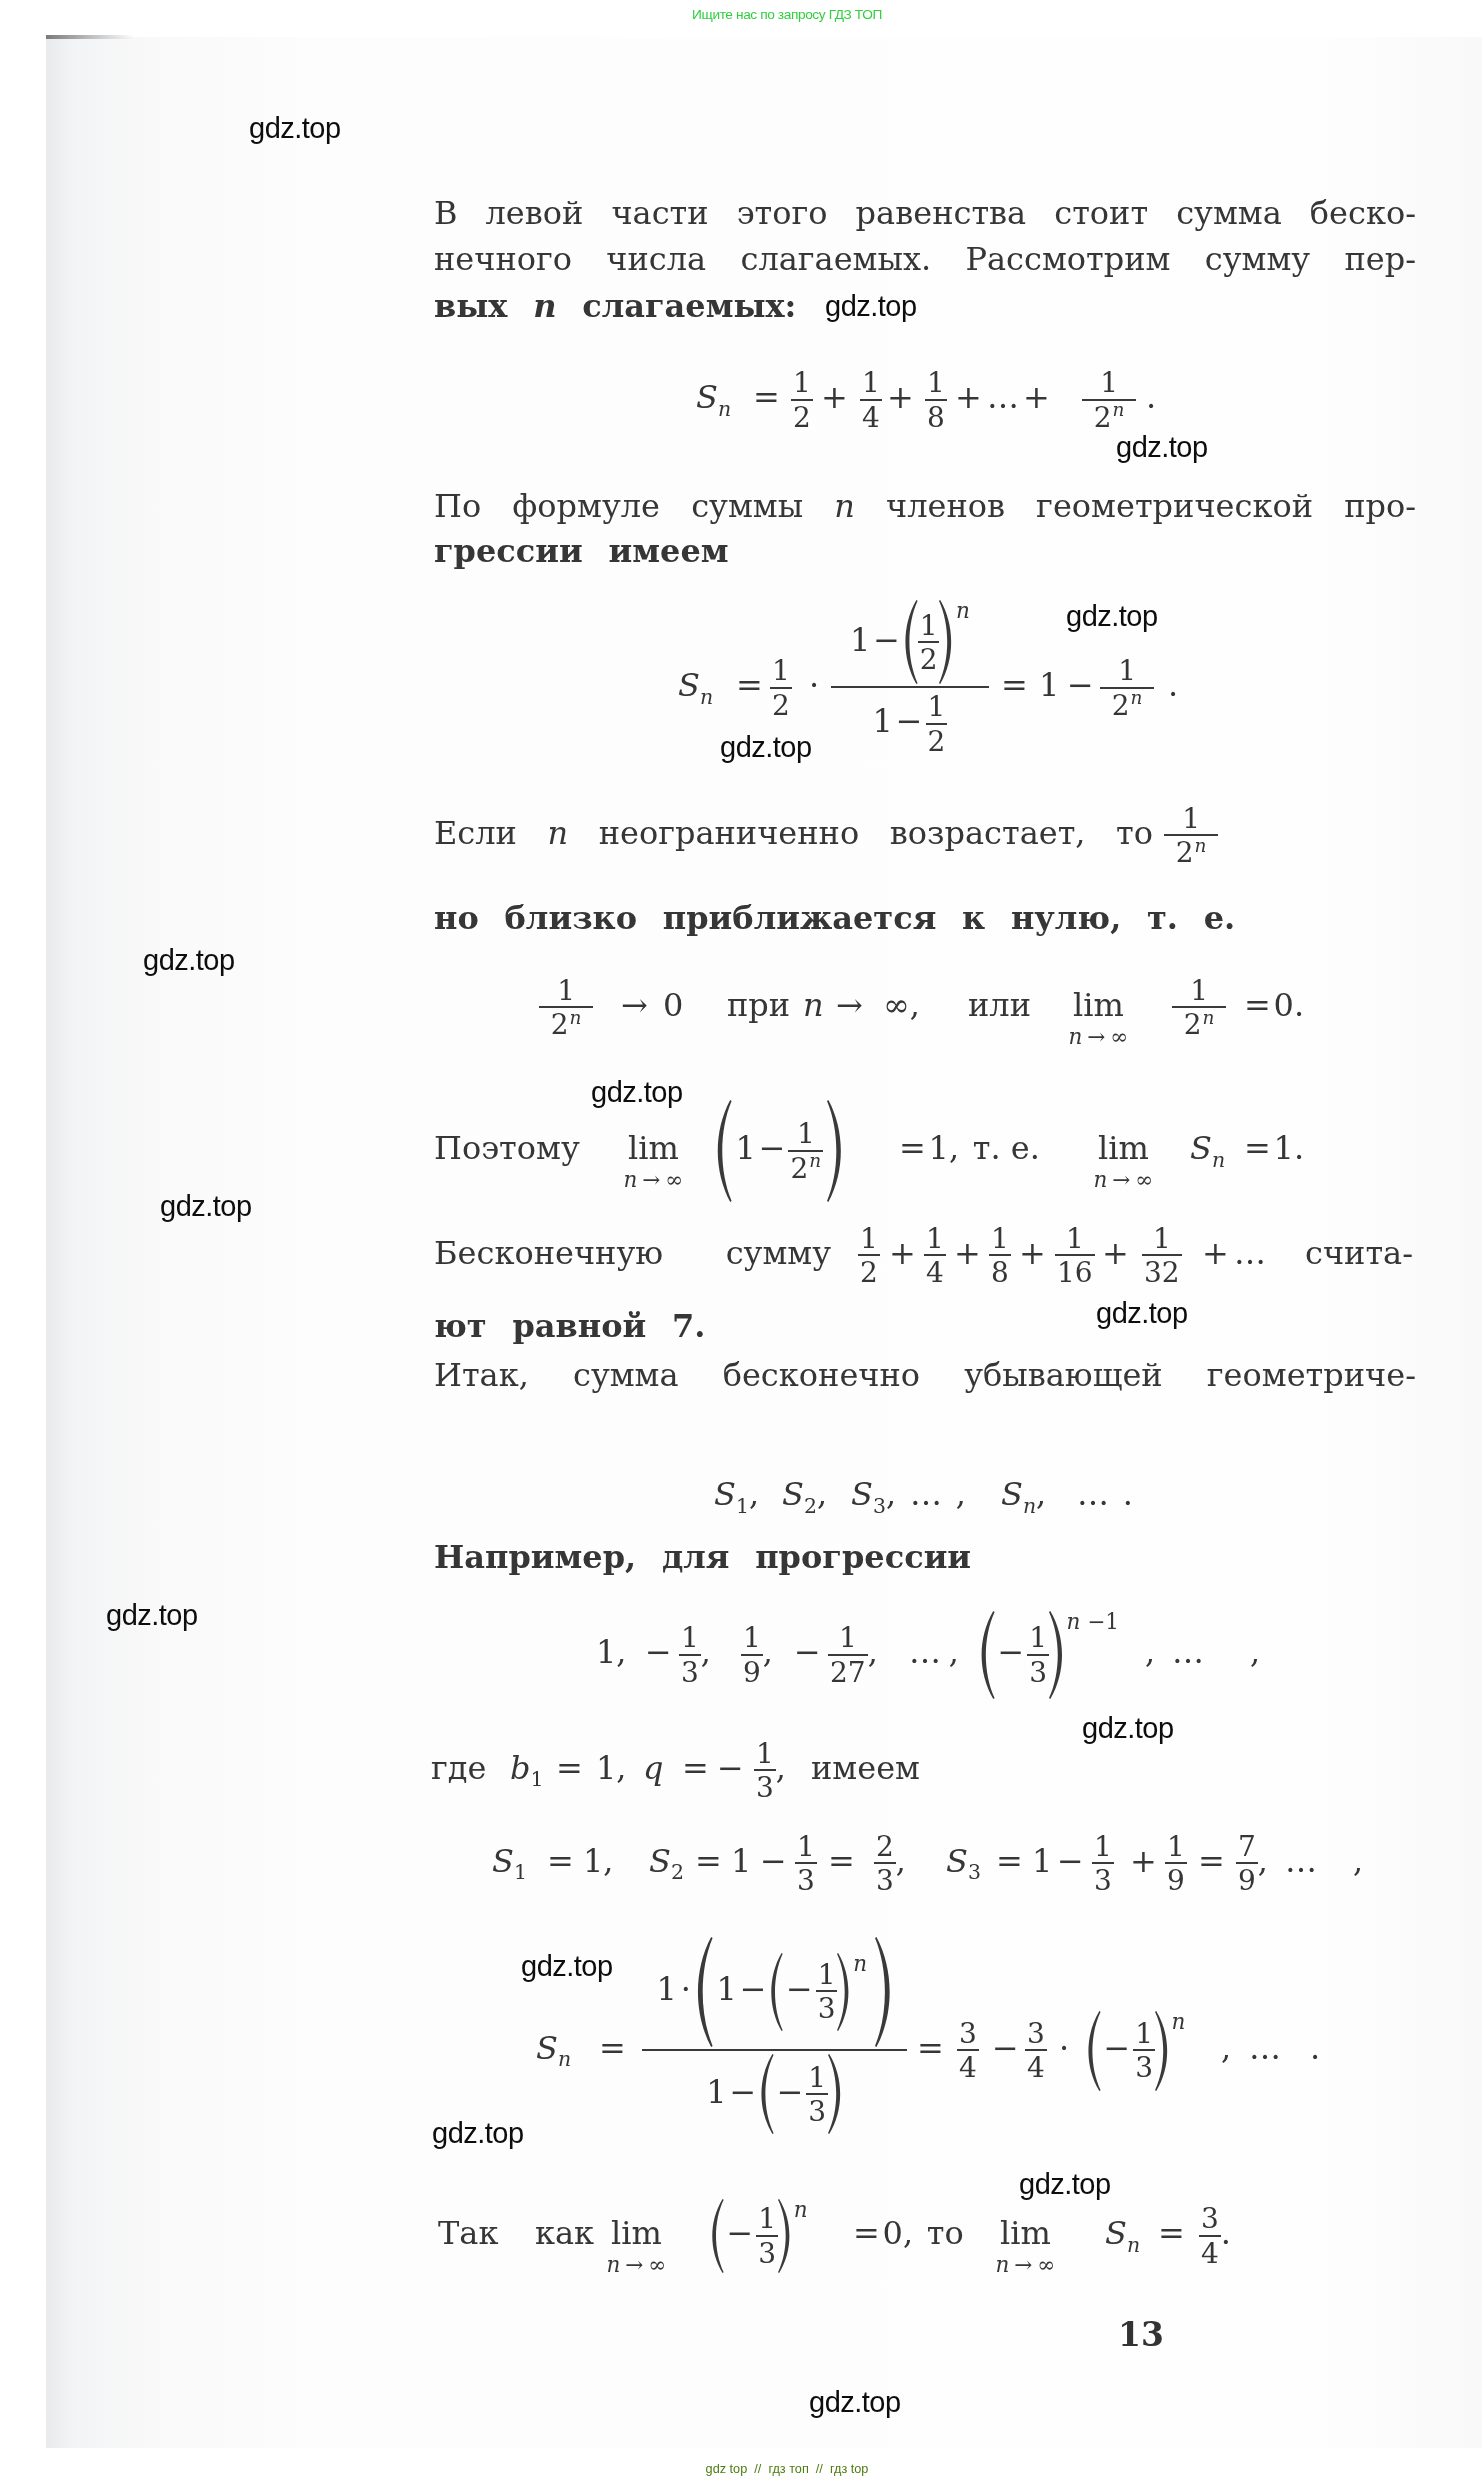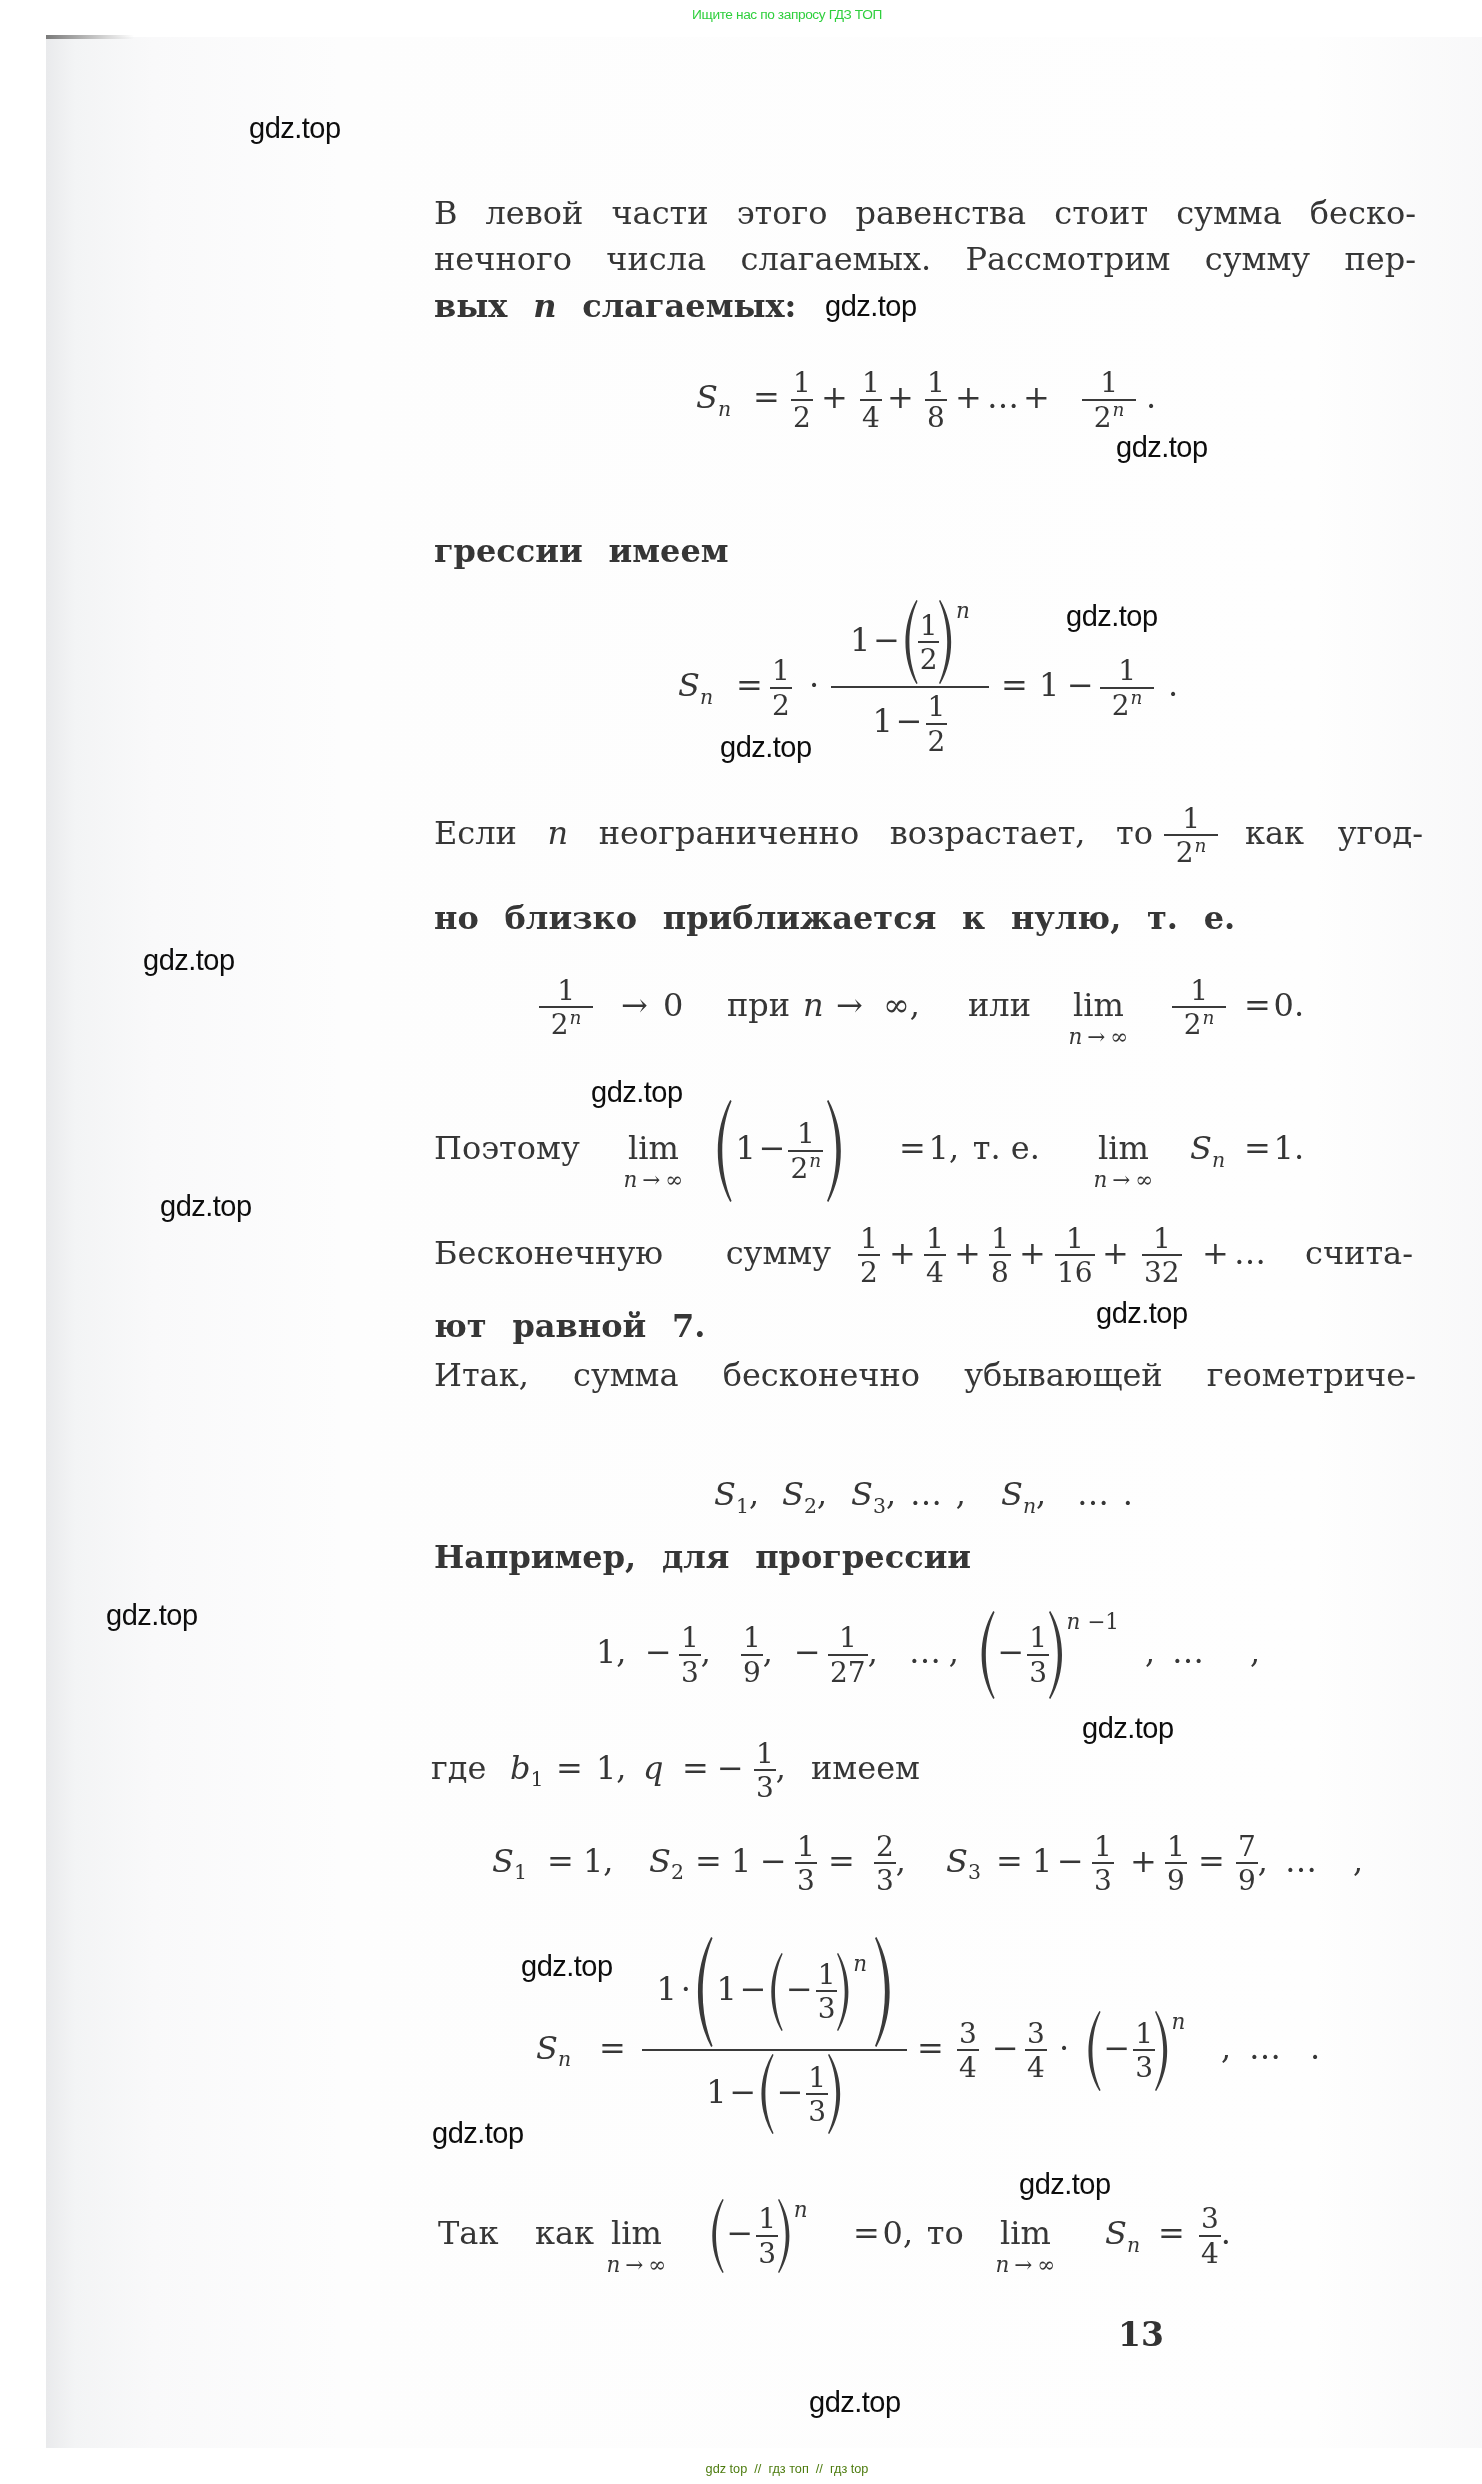--- a/index.html
+++ b/index.html
@@ -101,20 +101,21 @@
         <span class="frac fx">
           <span class="num">1</span>
           <span class="den"><span>2</span><span class="e">n</span></span>
         </span>
       </div>
     <div class="seg" style="left:1100px">
         <span class="t">.</span>
       </div>
   </div>
 
+  <div class="tline just" style="top:483px"><span>По формуле суммы</span> <span class="it">n</span> <span>членов геометрической про-</span></div>
   <div class="tline lft" style="top:528px">грессии имеем</div>
 
   <div class="row" style="top:571px;height:234px">
     <div class="seg" style="left:632px">
         <span class="t it">S</span>
         <span class="sub it">n</span>
       </div>
     <div class="seg" style="left:690px">
         <span class="t">=</span>
       </div>
@@ -178,23 +179,20 @@
 
   <div class="row" style="top:777px;height:117px">
     <div class="seg" style="left:388px">
         <span class="jt" style="width:719px"><span>Если</span> <span class="it">n</span> <span>неограниченно возрастает, то</span></span>
       </div>
     <div class="seg" style="left:1118px">
         <span class="frac fx">
           <span class="num">1</span>
           <span class="den"><span>2</span><span class="e">n</span></span>
         </span>
-      </div>
-    <div class="seg" style="left:1199px">
-        <span class="jt" style="width:178px">как угод-</span>
       </div>
   </div>
   <div class="tline lft" style="top:895px">но близко приближается к нулю, т. е.</div>
 
   <div class="row" style="top:939px;height:137px">
     <div class="seg" style="left:493px">
         <span class="frac fx">
           <span class="num">1</span>
           <span class="den"><span>2</span><span class="e">n</span></span>
         </span>

